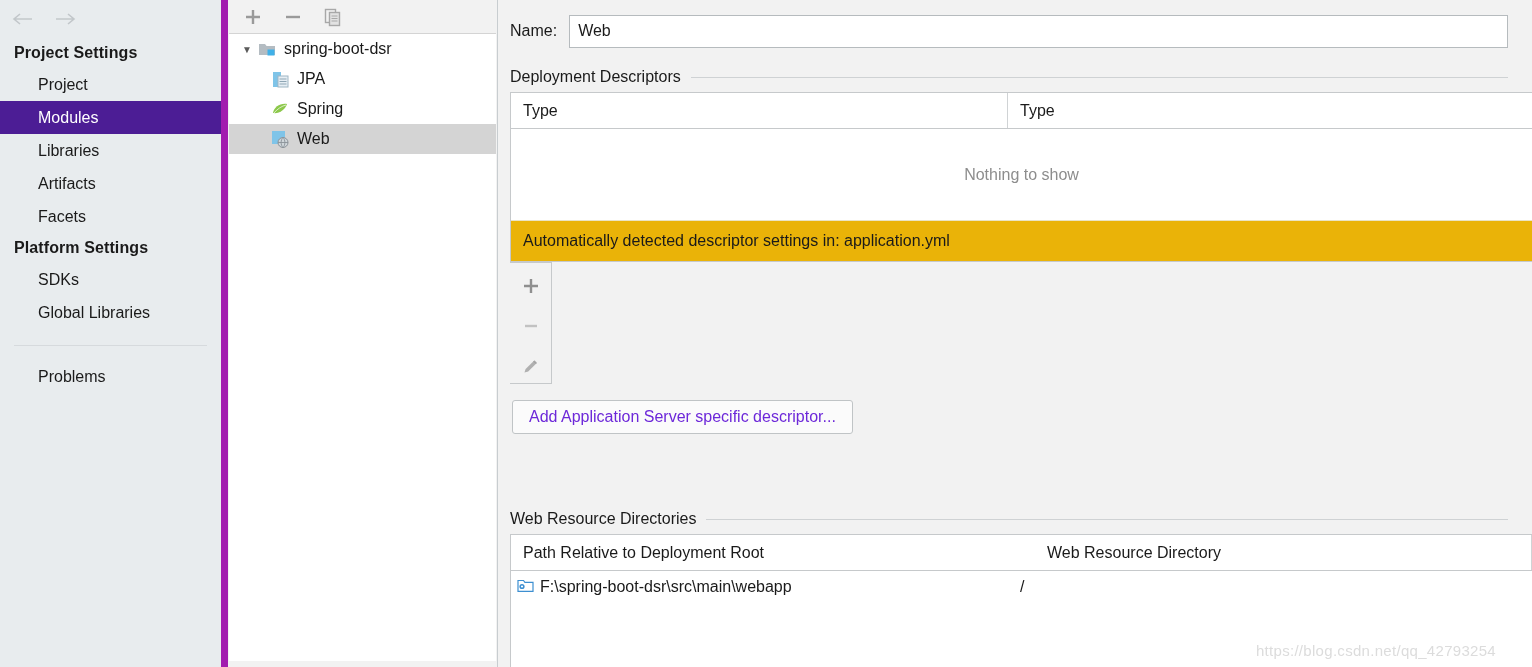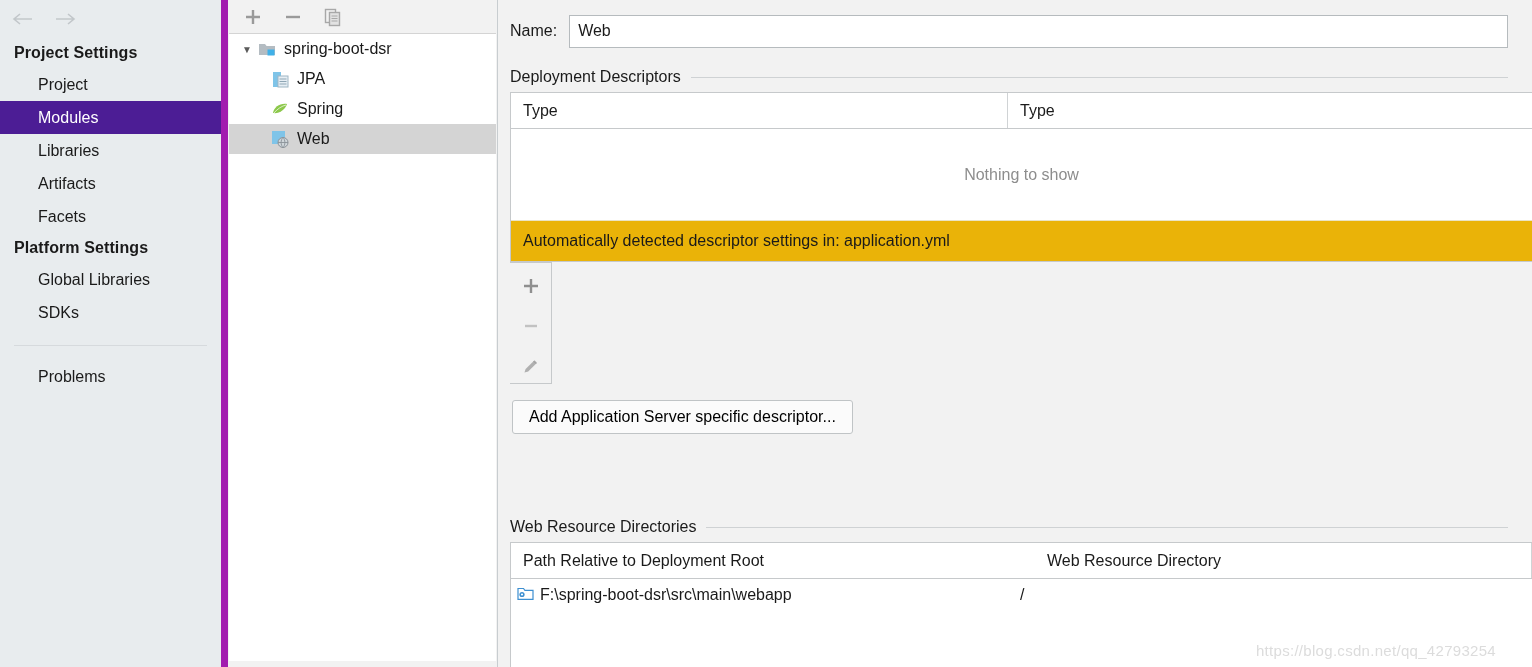--- a/index.html
+++ b/index.html
@@ -216,28 +216,28 @@
     padding-top: 6px;
     gap: 6px;
   }
   .stb {
     width: 34px; height: 34px;
     display: flex; align-items: center; justify-content: center;
     color: #a0a0a0;
   }
 
   #add-descriptor-btn {
-    margin: 16px 0 8px 14px;
+    margin: 16px 0 0 14px;
     height: 34px;
     padding: 0 16px;
     background: #fbfbfb;
     border: 1px solid #c0c4c6;
     border-radius: 3px;
     font-size: 16px;
-    color: #000000;
+    color: #6d28d9;
     font-family: "Liberation Sans", sans-serif;
     cursor: default;
   }
 
   .row-cell {
     display: flex;
     align-items: center;
     height: 32px;
     font-size: 16px;
     color: #1a1a1a;
@@ -283,22 +283,22 @@
     </div>
 
     <div class="side-group-title">Project Settings</div>
     <div class="side-item">Project</div>
     <div class="side-item selected">Modules</div>
     <div class="side-item">Libraries</div>
     <div class="side-item">Artifacts</div>
     <div class="side-item">Facets</div>
 
     <div class="side-group-title">Platform Settings</div>
+    <div class="side-item">SDKs</div>
     <div class="side-item">Global Libraries</div>
-    <div class="side-item">SDKs</div>
 
     <div class="side-sep"></div>
     <div class="side-item">Problems</div>
   </div>
 
   <div id="tree-panel">
     <div id="tree-toolbar">
       <span class="tb-icon">
         <svg width="18" height="18" viewBox="0 0 18 18">
             <path d="M9 2 V16 M2 9 H16" stroke="#9a9a9a" stroke-width="2.4"></path>

